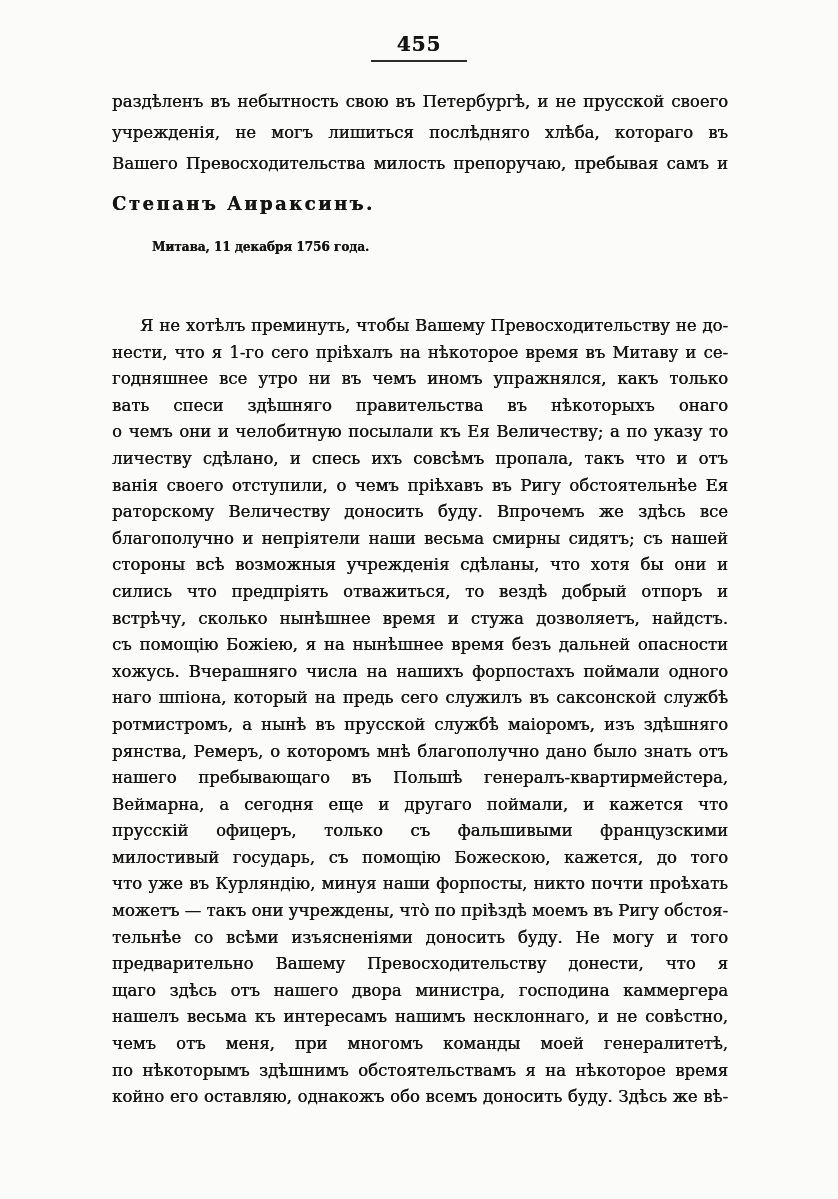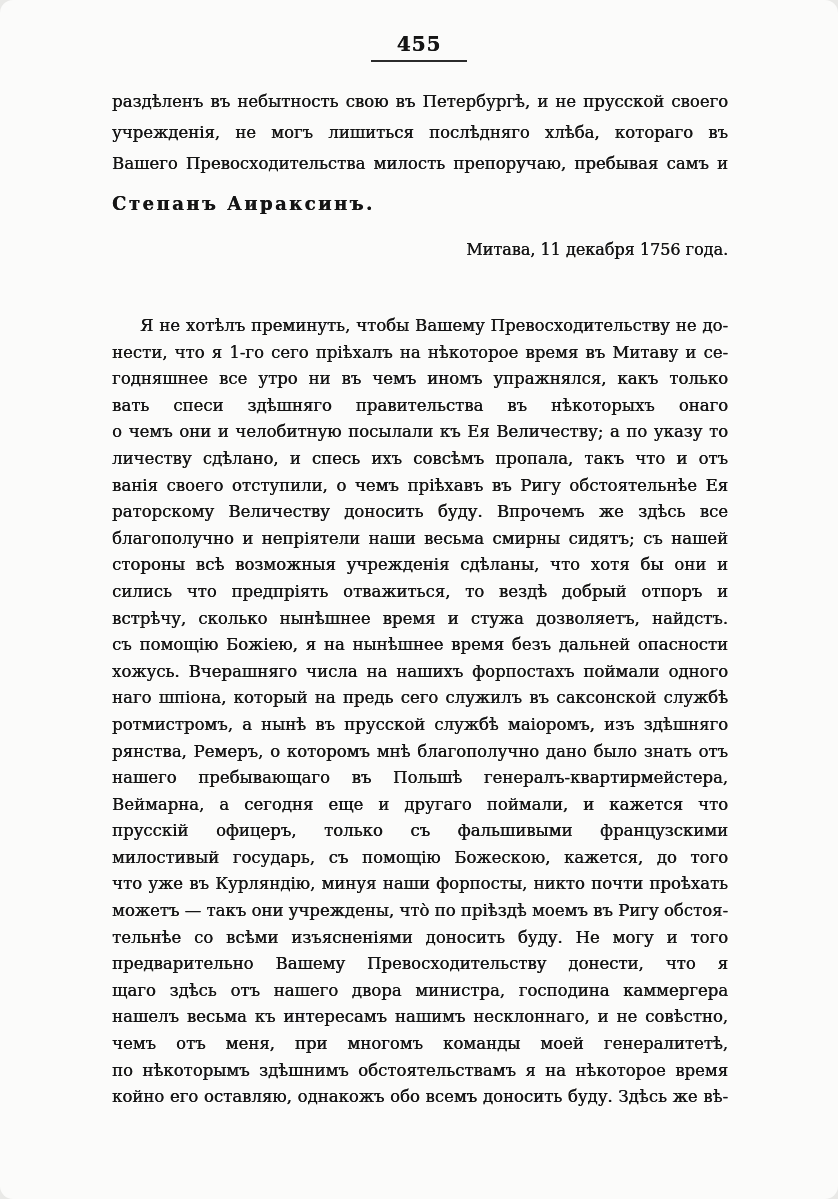--- a/index.html
+++ b/index.html
@@ -8,21 +8,20 @@
     font-family: "DejaVu Serif", "Liberation Serif", serif;
   }
   .page {
     position: relative;
     width: 838px;
     height: 1199px;
     margin: 0 auto;
     background: #fbfbfa;
     color: #151515;
     overflow: hidden;
-    border-radius: 13px;
   }
   .txt { text-shadow: 0.35px 0 0 currentColor; }
 
   .page-number-wrap {
     position: absolute;
     top: 32px;
     left: 0;
     width: 838px;
     text-align: center;
   }
@@ -69,23 +68,22 @@
     top: 192px;
     font-size: 14px;
     color: #2c2c2c;
     transform: rotate(8deg);
   }
 
   #dateline {
     top: 240px;
     padding-left: 40px;
     box-sizing: border-box;
-    font-size: 16px;
-    font-weight: normal;
-    text-align: right;
+    font-size: 12px;
+    font-weight: bold;
   }
 
   #salutation {
     top: 268px;
     text-align: center;
     padding-left: 36px;
     box-sizing: border-box;
     font-size: 19px;
     font-weight: bold;
   }

